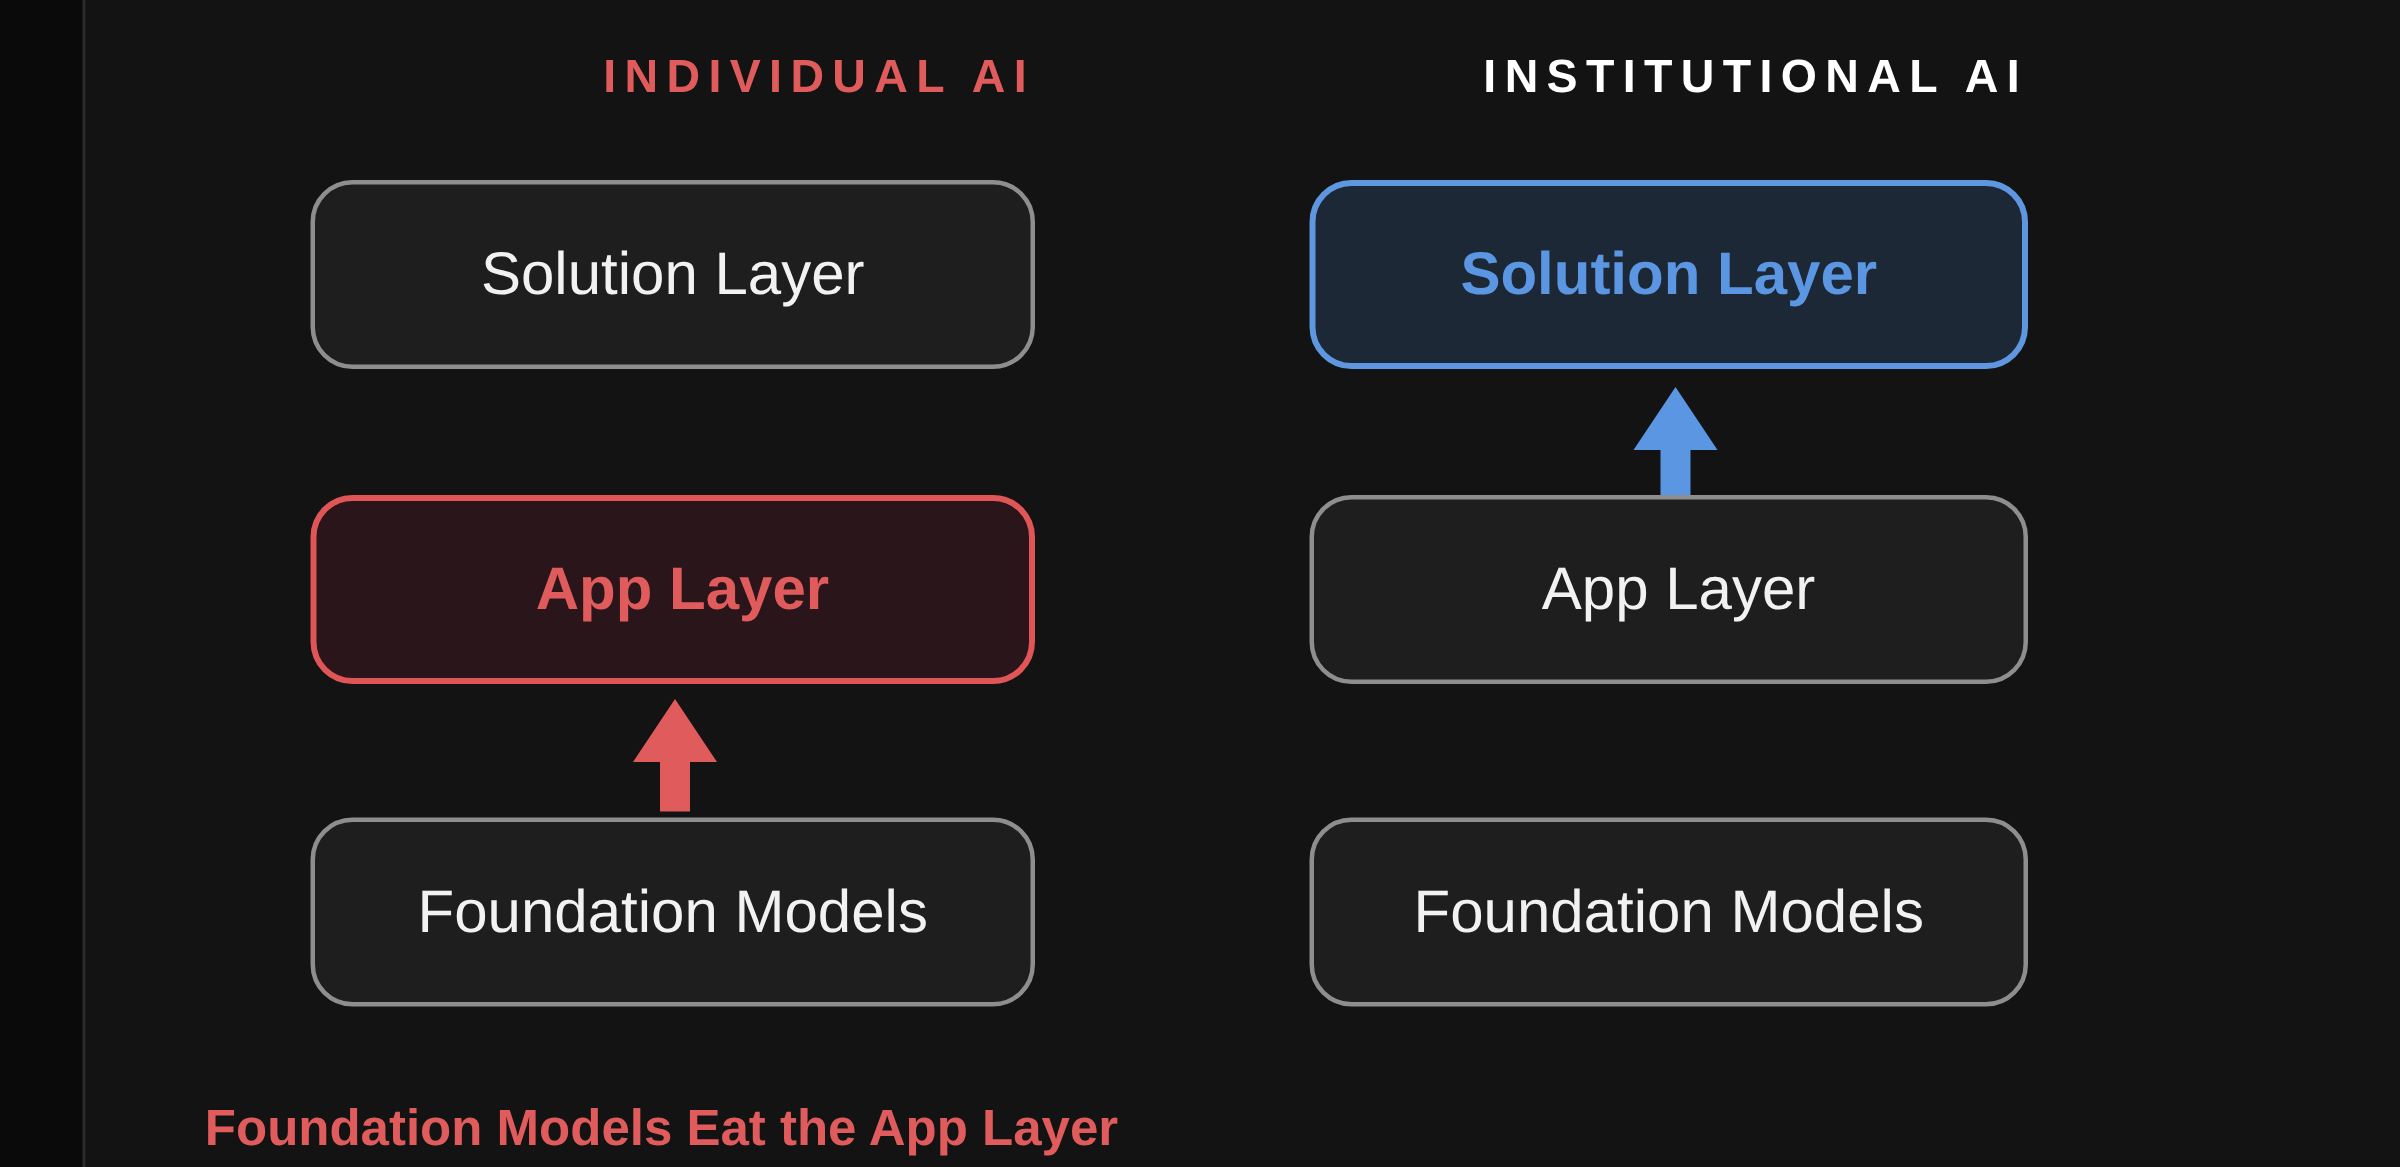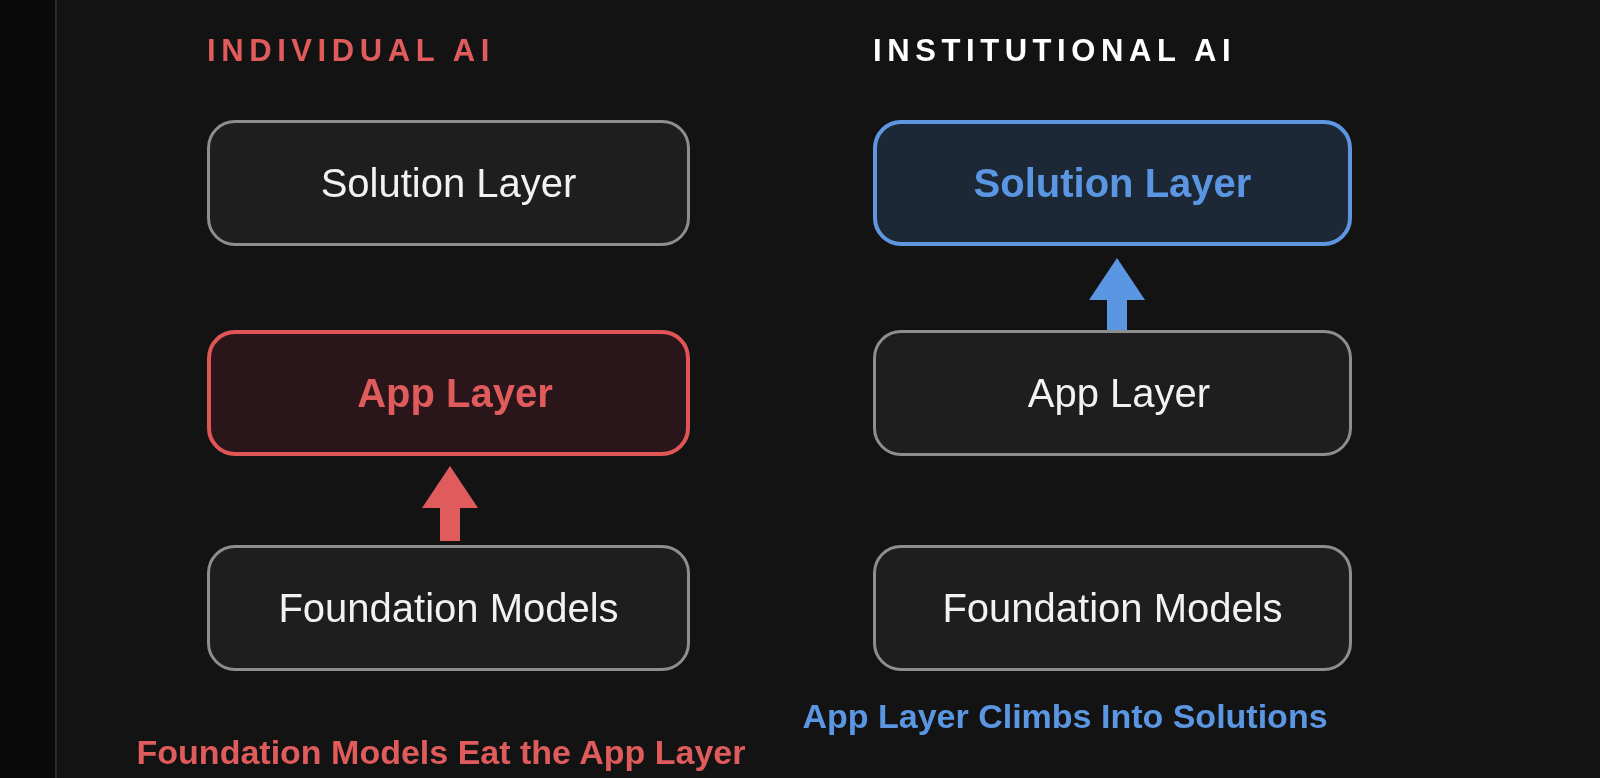--- a/index.html
+++ b/index.html
@@ -27,21 +27,21 @@
     top: 0;
     height: 778px;
   }
   .column-a { left: 207px; width: 483px; }
   .column-b { left: 873px; width: 479px; }
 
   .col-title {
     position: absolute;
     top: 33px;
     left: 0; right: 0;
-    text-align: left;
+    text-align: right;
     font-size: 31px;
     font-weight: 700;
     letter-spacing: 0.18em;
     white-space: nowrap;
   }
   .col-title.red  { color: #e05c5c; }
   .col-title.blue { color: #ffffff; }
 
   .layer-box {
     position: absolute;
@@ -154,16 +154,15 @@
     </div>
 
     <div class="layer-box neutral row-2">
       <span>App Layer</span>
     </div>
 
     <div class="layer-box neutral row-3">
       <span>Foundation Models</span>
     </div>
 
-    <div class="caption caption-b">App Layer Climbs Into Solutions</div>
   </div>
 
 </div>
 
 </body></html>

